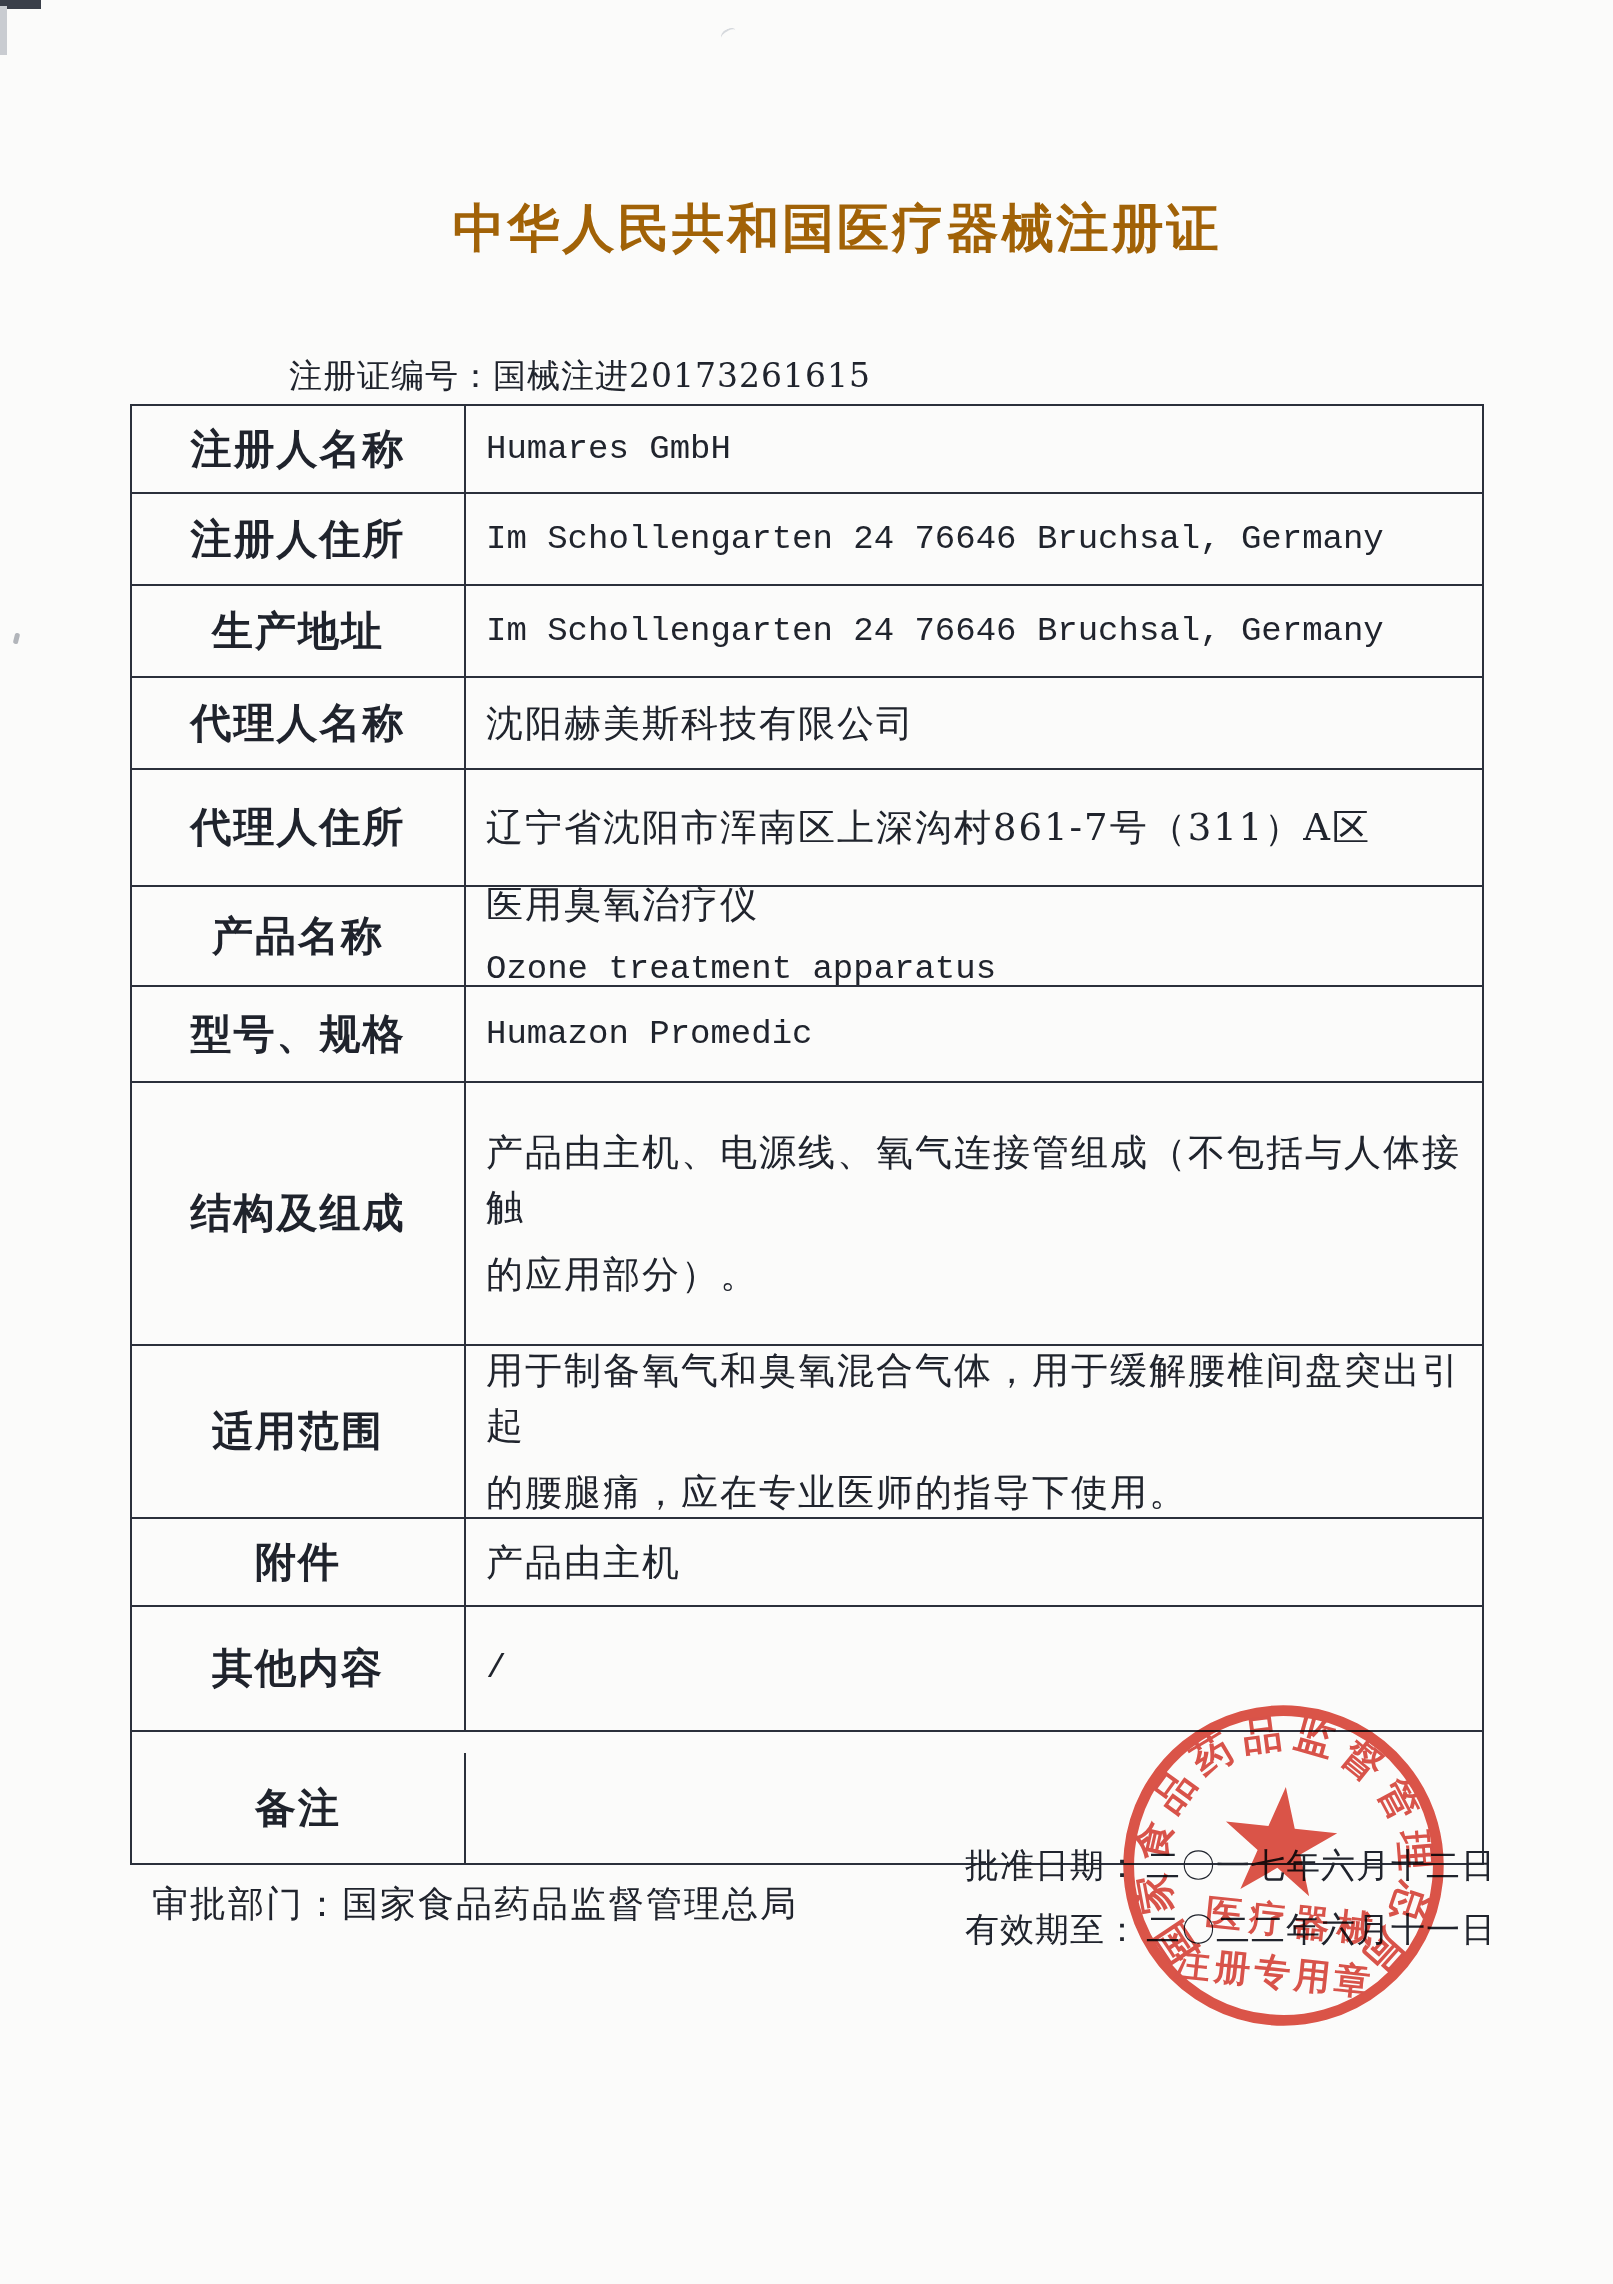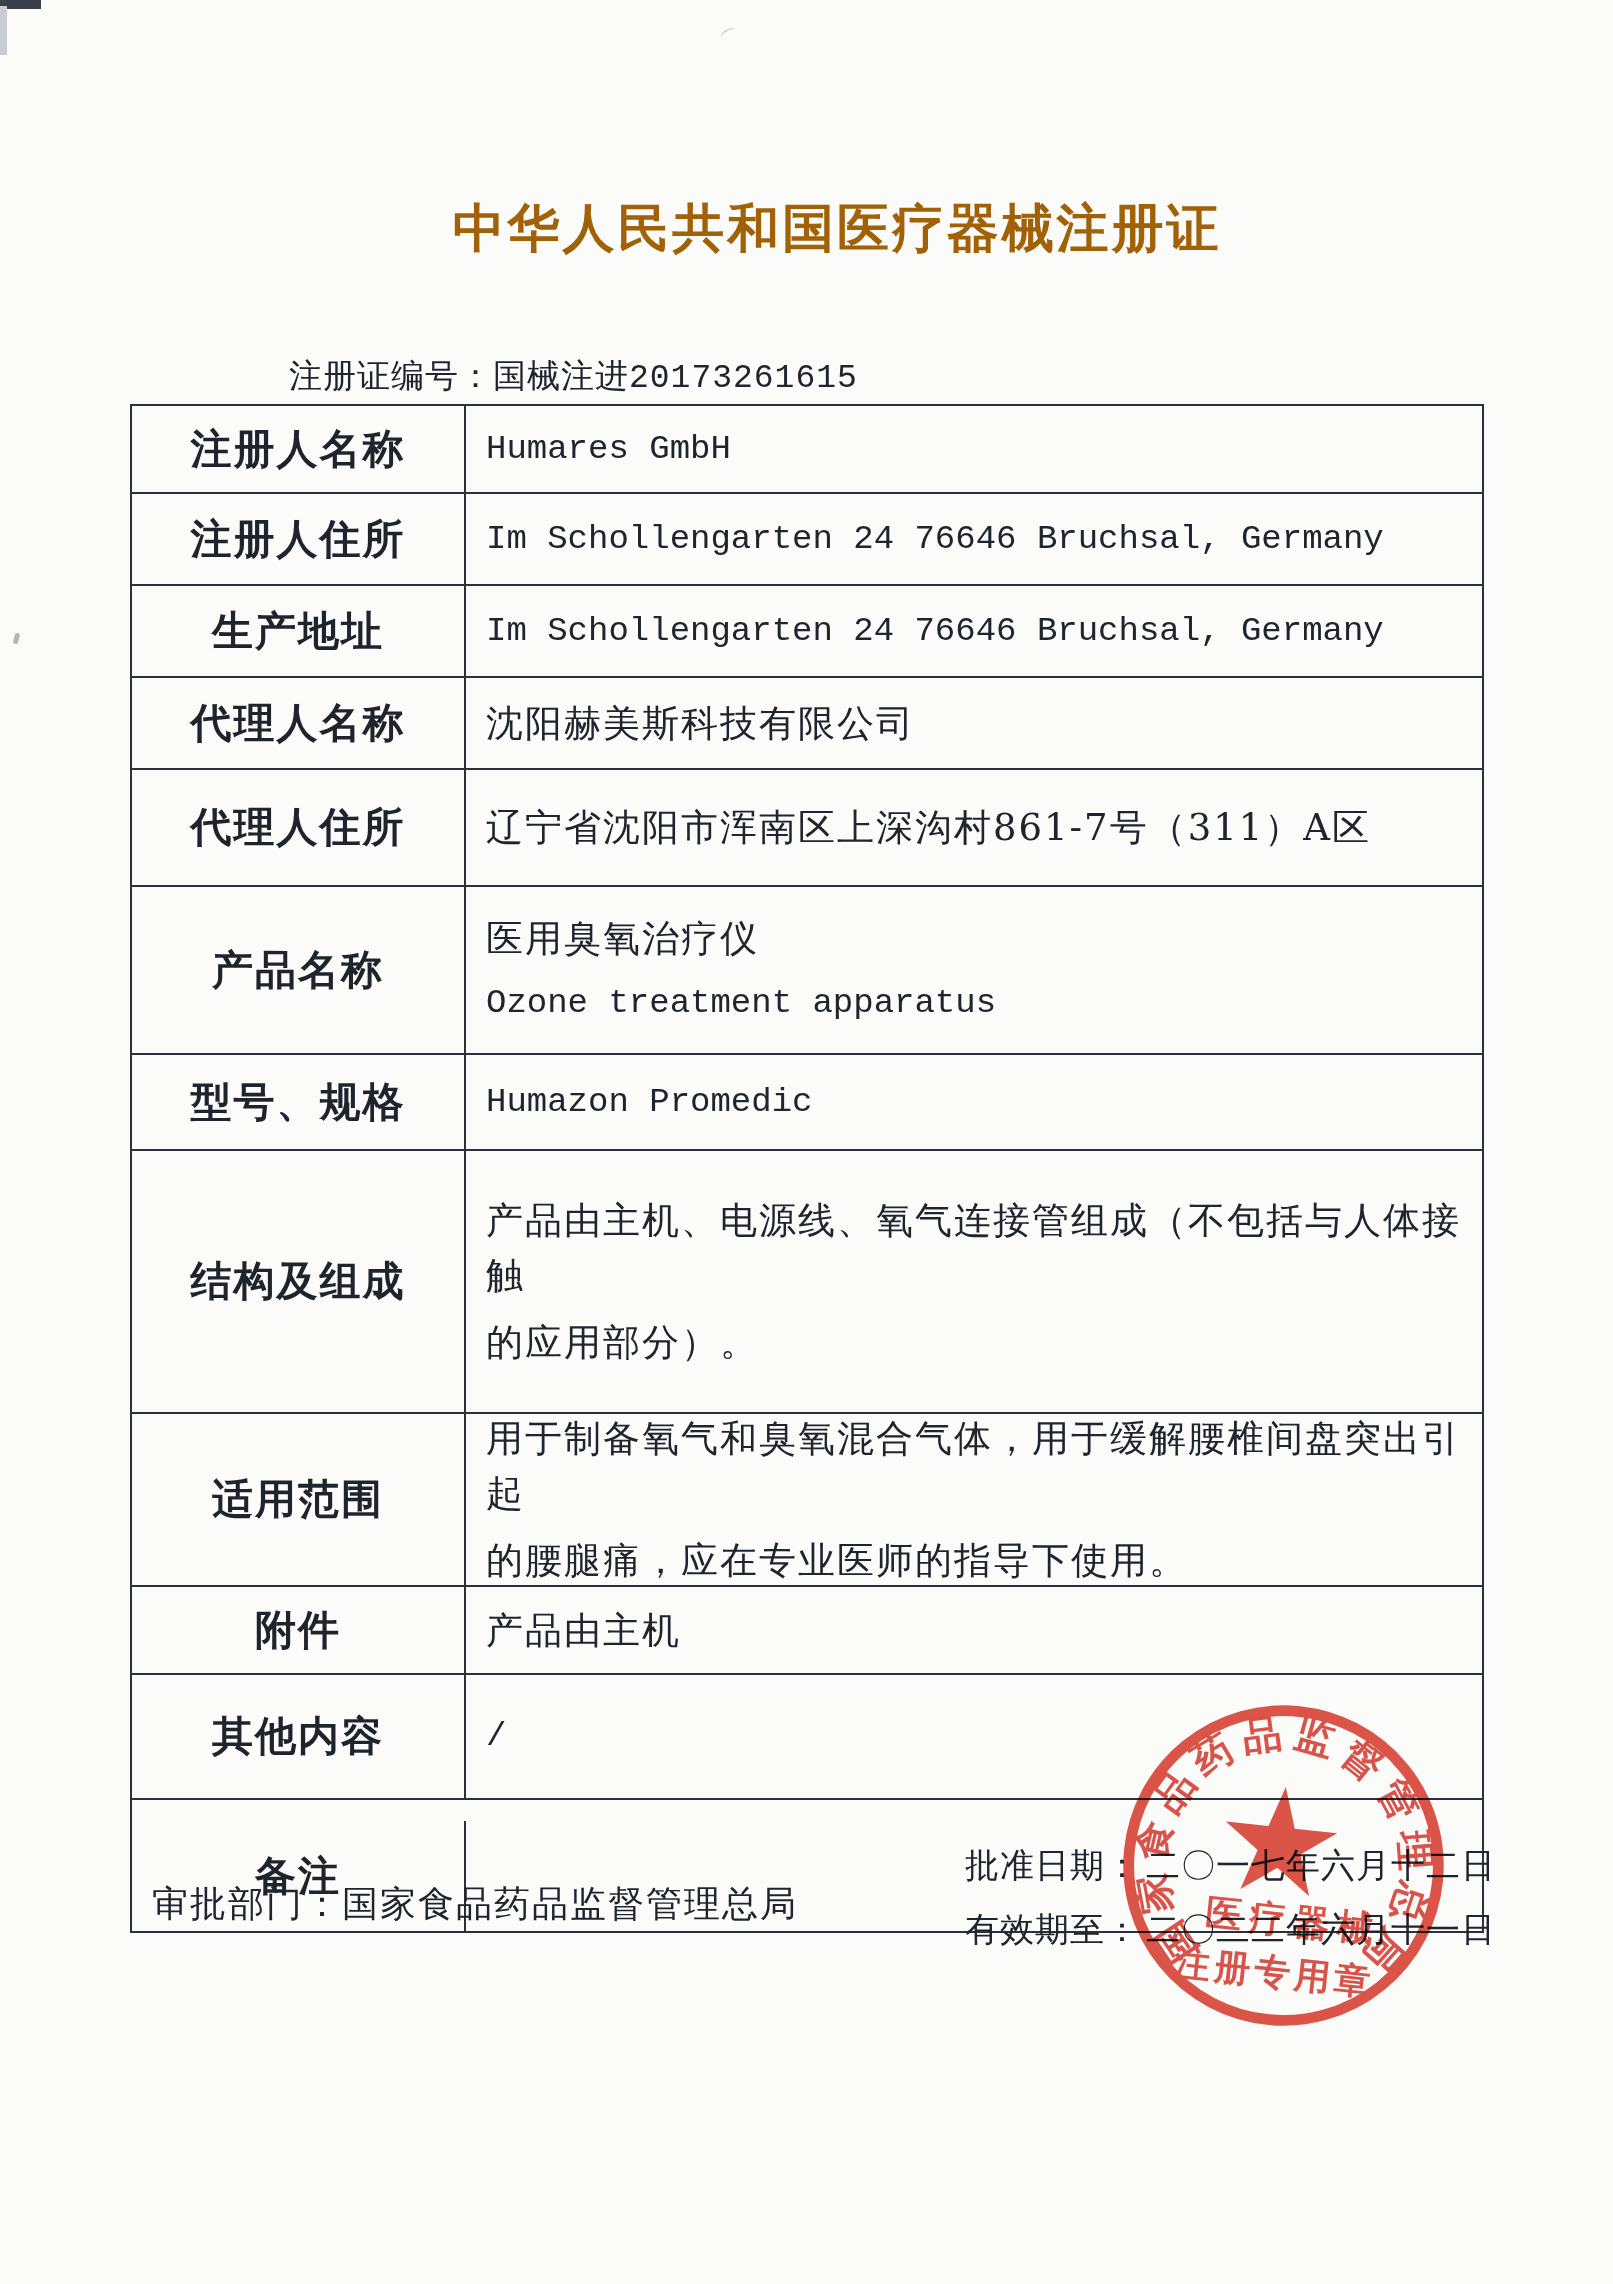--- a/index.html
+++ b/index.html
@@ -20,21 +20,21 @@
   .art-tick { position:absolute; left:13.7px; top:633px; width:4.9px; height:10.8px;
     background:#8a8f98; border-radius:2px; transform:rotate(14deg); opacity:.65; }
 
   
   .page-title {
     position:absolute; top:199px; left:61px; right:0;
     text-align:center; line-height:1.15;
     font-family:"DejaVu Sans","Liberation Sans",sans-serif;
     font-weight:700; font-size:52px; letter-spacing:2.9px; color:#a16207;
   }
-  .reg-line { position:absolute; top:354px; left:289px; font-size:33px; letter-spacing:1px;font-family:Liberation Mono, monospace; }
+  .reg-line { position:absolute; top:354px; left:289px; font-size:33px; letter-spacing:1px; }
 
   
   .cert-table {
     position:absolute; top:404px; left:130px; width:1354px;
     border:2.9px solid #2b303b; background:transparent;
   }
   .row { display:flex; border-bottom:2.9px solid #2b303b; }
   .row:last-child { border-bottom:none;margin-top:21px; }
   .lbl {
     width:334px; flex:0 0 334px; border-right:2.9px solid #2b303b;
@@ -51,21 +51,21 @@
     font-family:"Liberation Mono","DejaVu Sans Mono",monospace;
     font-size:34px; letter-spacing:0;
   }
   .val.lines { flex-direction:column; align-items:flex-start; justify-content:center; gap:12px; }
   .val.lines .cnl { font-size:37px; letter-spacing:2px; line-height:55px; display:block; }
   .val.lines .latinl {
     font-family:"Liberation Mono","DejaVu Sans Mono",monospace;
     font-size:34px; letter-spacing:0; line-height:51px; display:block;
   }
   .r1{height:88px}.r2{height:92px}.r3{height:92px}.r4{height:92px}.r5{height:117px}
-  .r6{height:168px}.r7{height:96px}.r8{height:263px}.r9{height:173px}
+  .r6{height:100px}.r7{height:96px}.r8{height:263px}.r9{height:173px}
   .r10{height:88px}.r11{height:125px}.r12{height:110px}
 
   
   .dept  { position:absolute; left:152px; top:1880px; font-size:36px; letter-spacing:2px; }
   .date1 { position:absolute; left:965px; top:1843px; font-size:34px; letter-spacing:1px; }
   .date2 { position:absolute; left:965px; top:1907px; font-size:34px; letter-spacing:1px; }
   .dval  { margin-left:5.9px; }
 
   
   .stamp {

